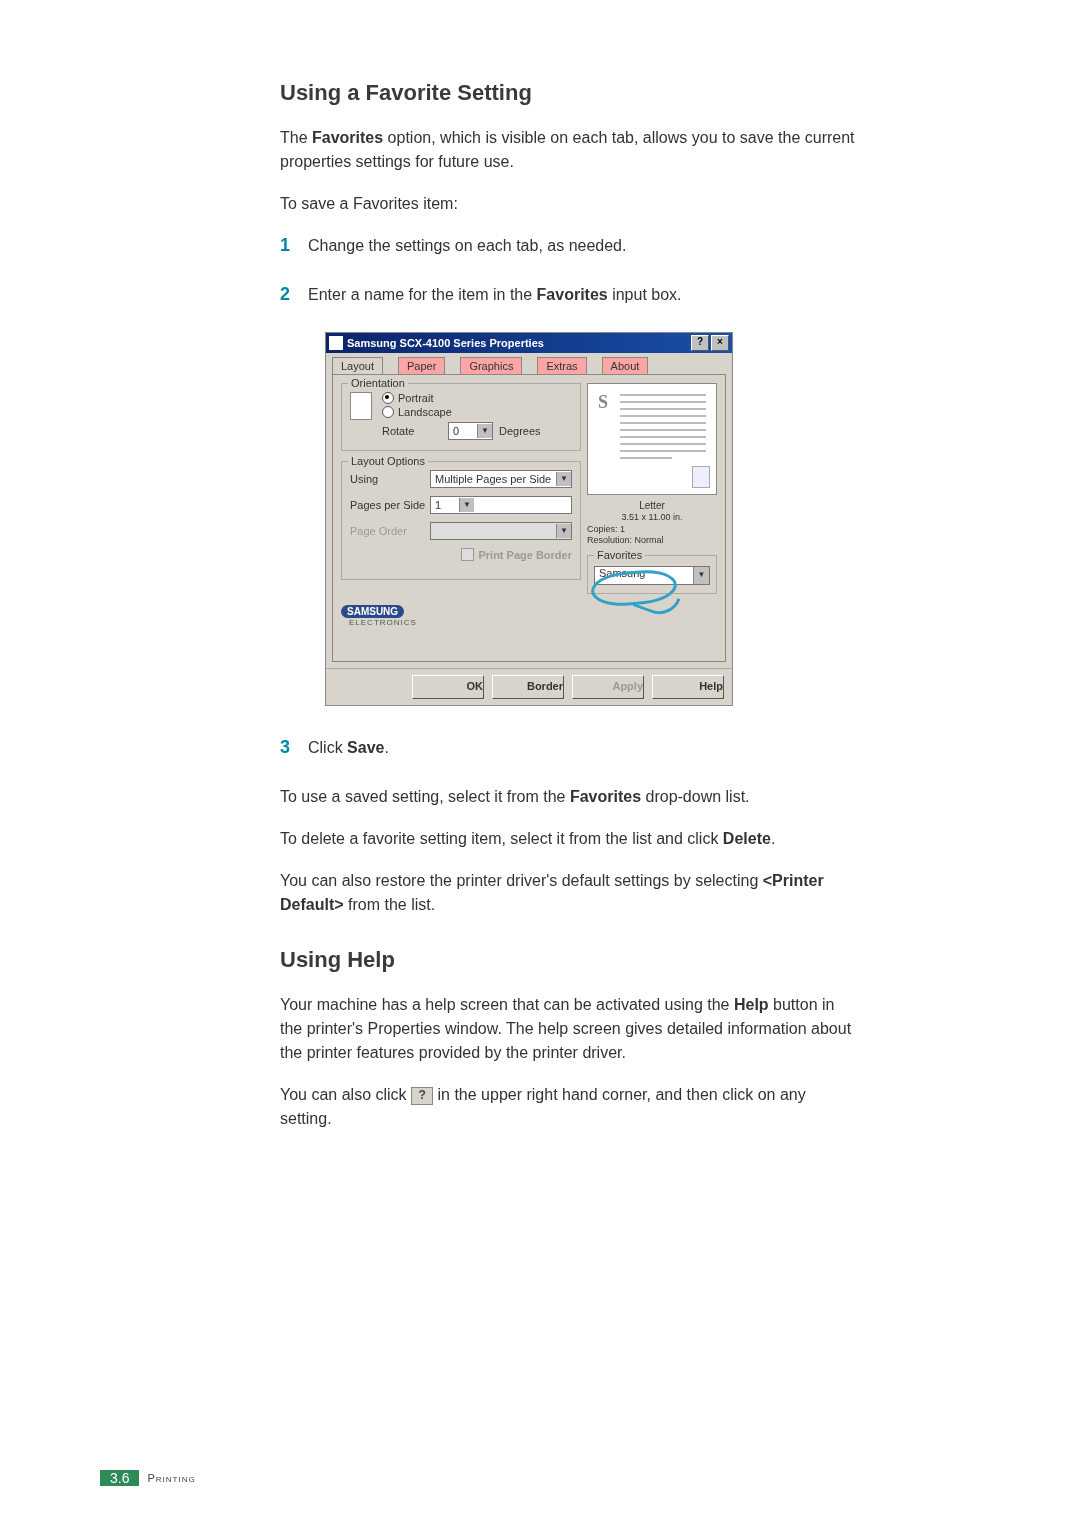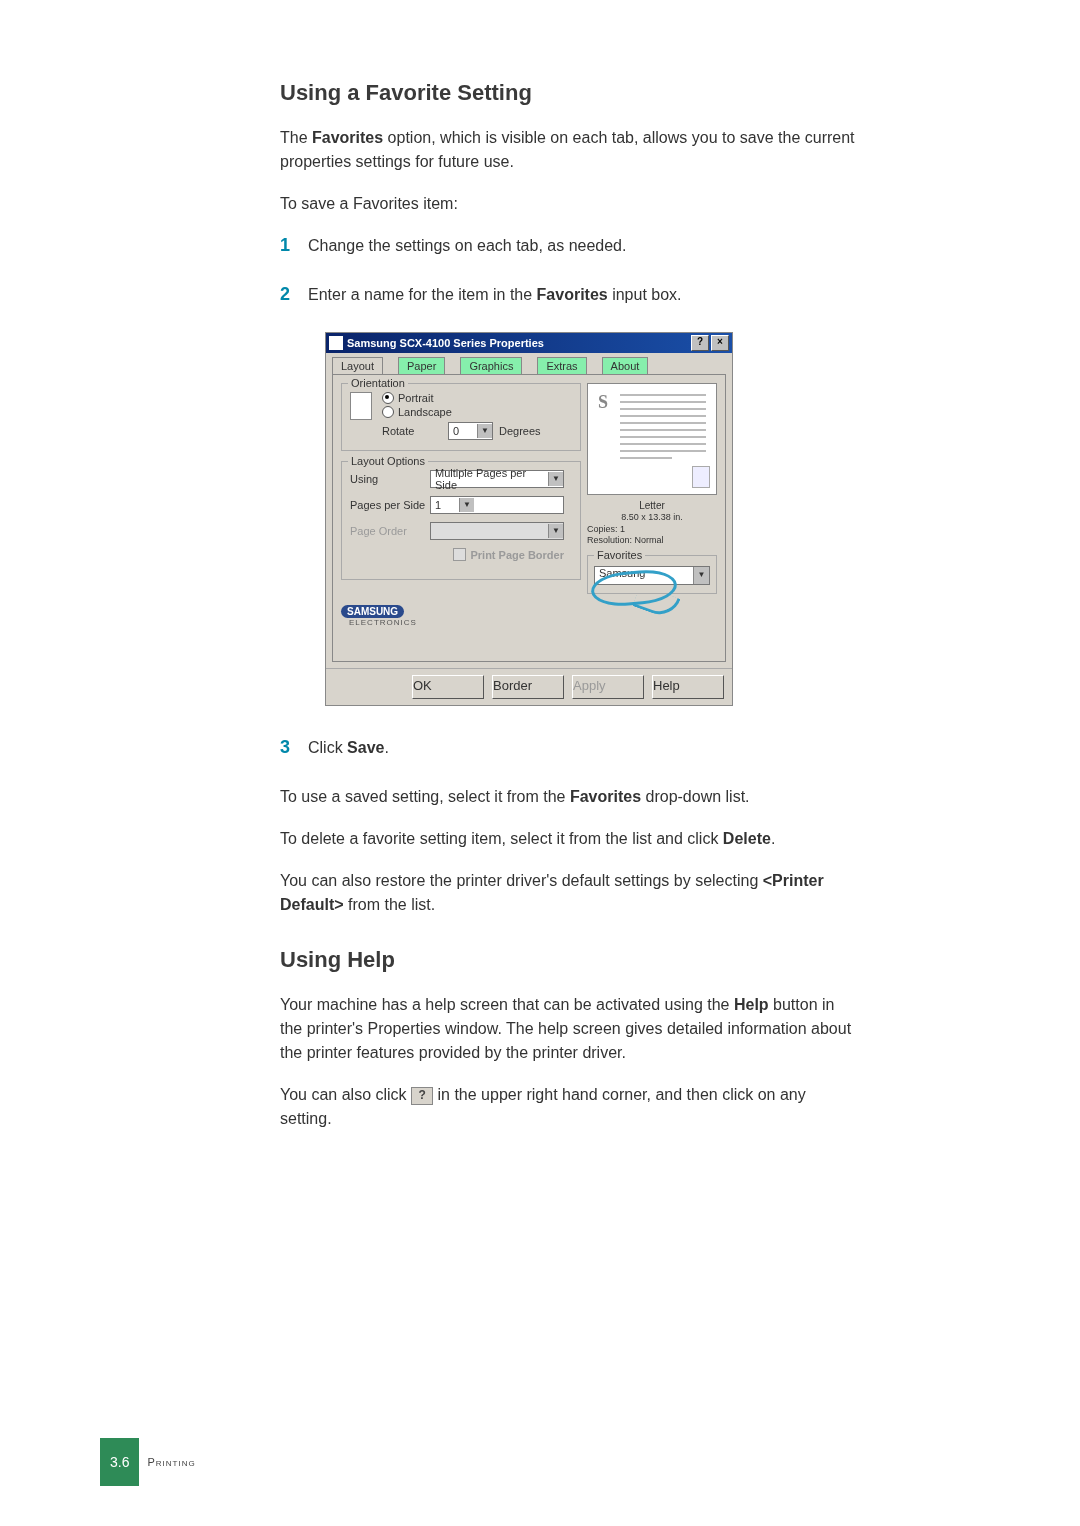--- a/index.html
+++ b/index.html
@@ -104,33 +104,33 @@
     padding: 2px 8px;
     font-size: 11px;
     margin-right: -1px;
     position: relative;
   }
   .tab.active {
     background: #d8d4cc;
     z-index: 2;
   }
   .tab.inactive {
-    background: #86efac;
+    background: #fca5a5;
   }
   .tabpage {
     border: 1px solid #888;
     margin: 0 6px 6px 6px;
     background: #d8d4cc;
     padding: 8px;
     position: relative;
     height: 270px;
   }
   .fieldset {
     border: 1px solid #aaa;
-    padding: 8px 16px 10px 8px;
+    padding: 8px 8px 10px 8px;
     margin-bottom: 10px;
     position: relative;
   }
   .legend {
     position: absolute;
     top: -7px;
     left: 6px;
     background: #d8d4cc;
     padding: 0 3px;
     font-size: 11px;
@@ -247,22 +247,22 @@
     display:flex; justify-content:flex-end;
     padding:6px 8px; gap:8px;
     border-top:1px solid #aaa;
     background:#d8d4cc;
   }
   .btn {
     width:70px; height:22px;
     background:#d8d4cc;
     border:1px solid #555;
     border-top-color:#fff; border-left-color:#fff;
-    font-size:13px;
-    text-align:left; line-height:20px;
+    font-size:11px;
+    text-align:right; line-height:20px;font-weight:bold;
   }
   .btn.disabled { color:#9a9a9a; }
 
   
   .q-inline {
     display:inline-block;
     width:20px; height:16px;
     border:1px solid #888;
     background:#d8d4cc;
     font-size:12px; font-weight:bold;
@@ -273,21 +273,21 @@
 
   
   .footer {
     position:absolute;
     left:100px; bottom:40px;
     display:flex; align-items:center;
   }
   .pagenum {
     background:#2e8b57;
     color:#fff;
-    padding:16px 10px;
+    padding:0 10px;
     font-size:14px;
   }
   .sect {
     font-size:11px;
     letter-spacing:1px;
     font-variant: small-caps;
     margin-left:8px;
     color:#444;
   }
 
@@ -402,21 +402,21 @@
                 <div class="pp-line"></div>
               <div class="pp-line"></div>
                 <div class="pp-line"></div>
                 <div class="pp-line"></div>
               <div class="pp-line" style="width:60%;"></div>
             </div>
             <div class="pp-mini"></div>
           </div>
           <div class="pp-footer">
             <div>Letter</div>
-            <div class="small">8.50 x 13.38 in.</div>
+            <div class="small">3.51 x 11.00 in.</div>
             <div class="small" style="text-align:left;">Copies: 1</div>
             <div class="small" style="text-align:left;">Resolution: Normal</div>
           </div>
           <div class="fav-box">
             <span class="legend">Favorites</span>
             <div class="fav-combo">
               <span class="val">Samsung</span>
               <span class="arrow">▼</span>
             </div>
           </div>

